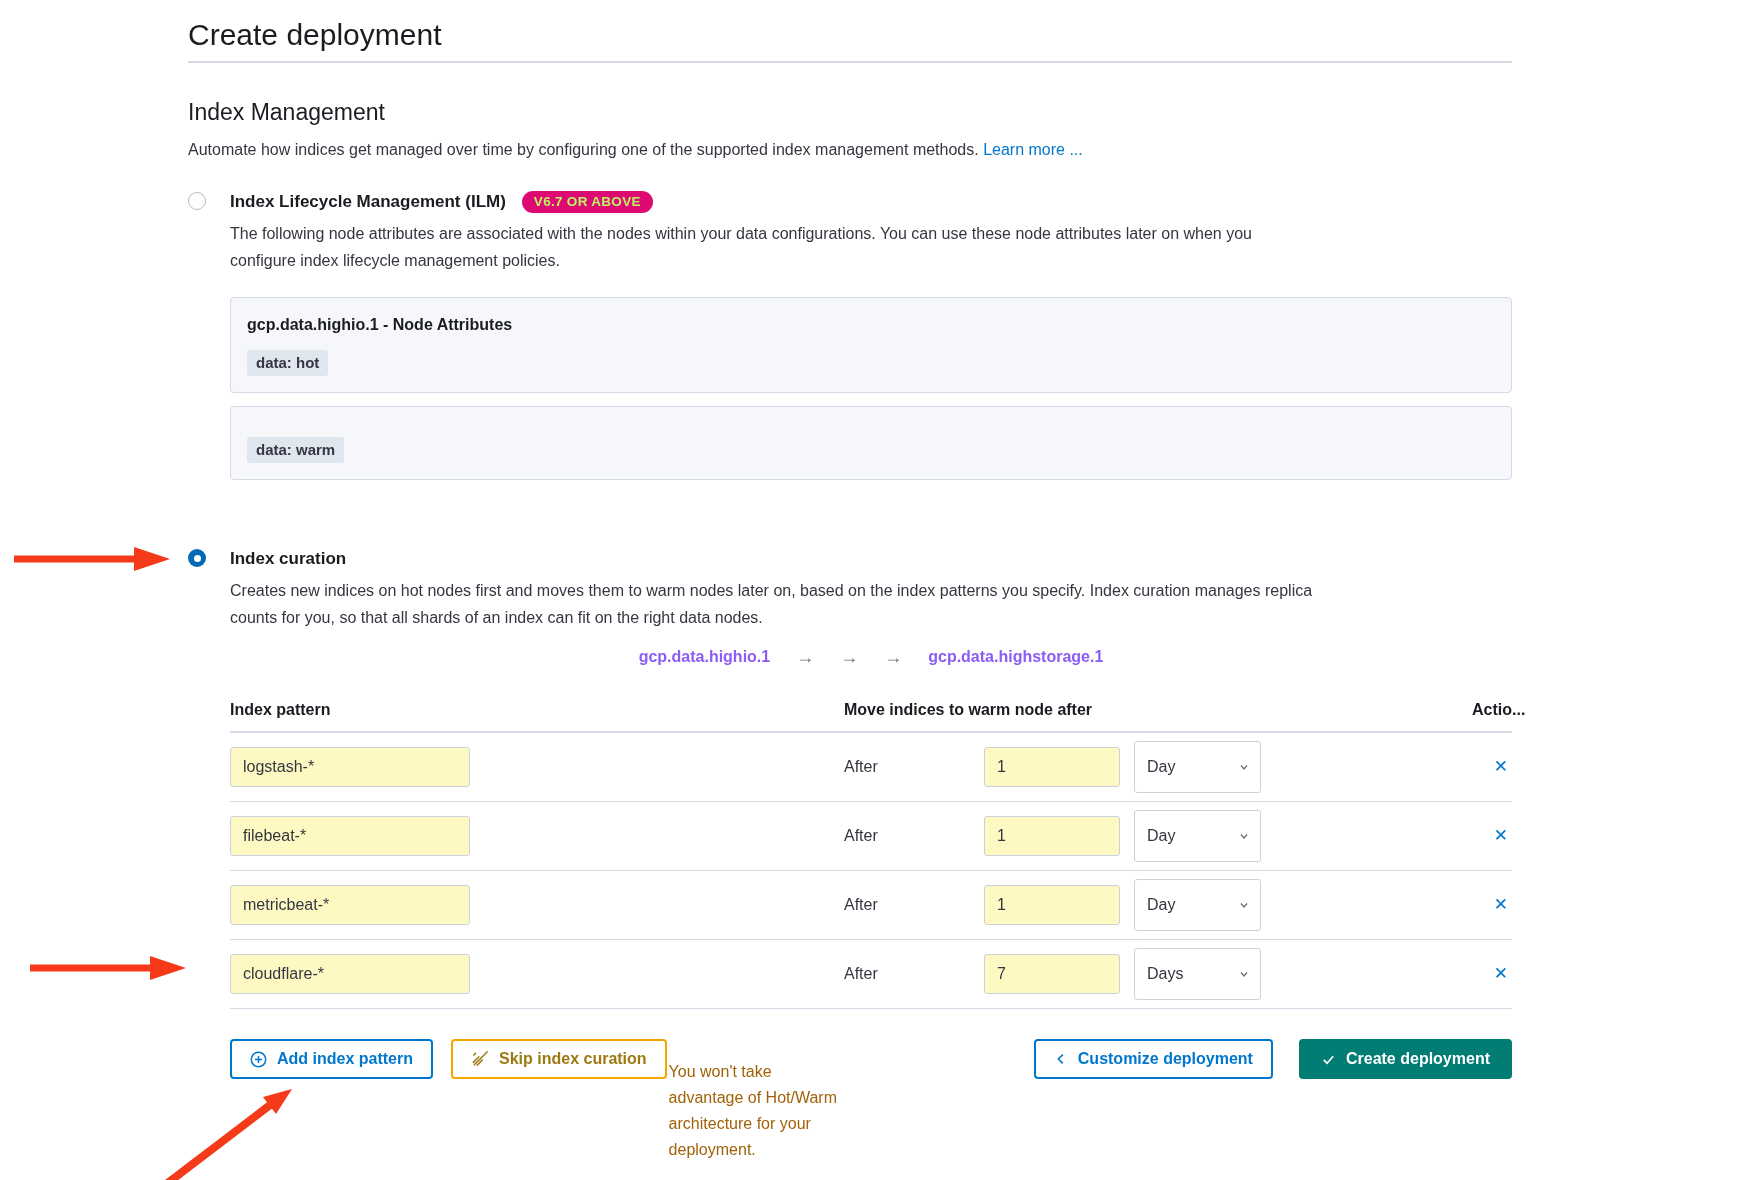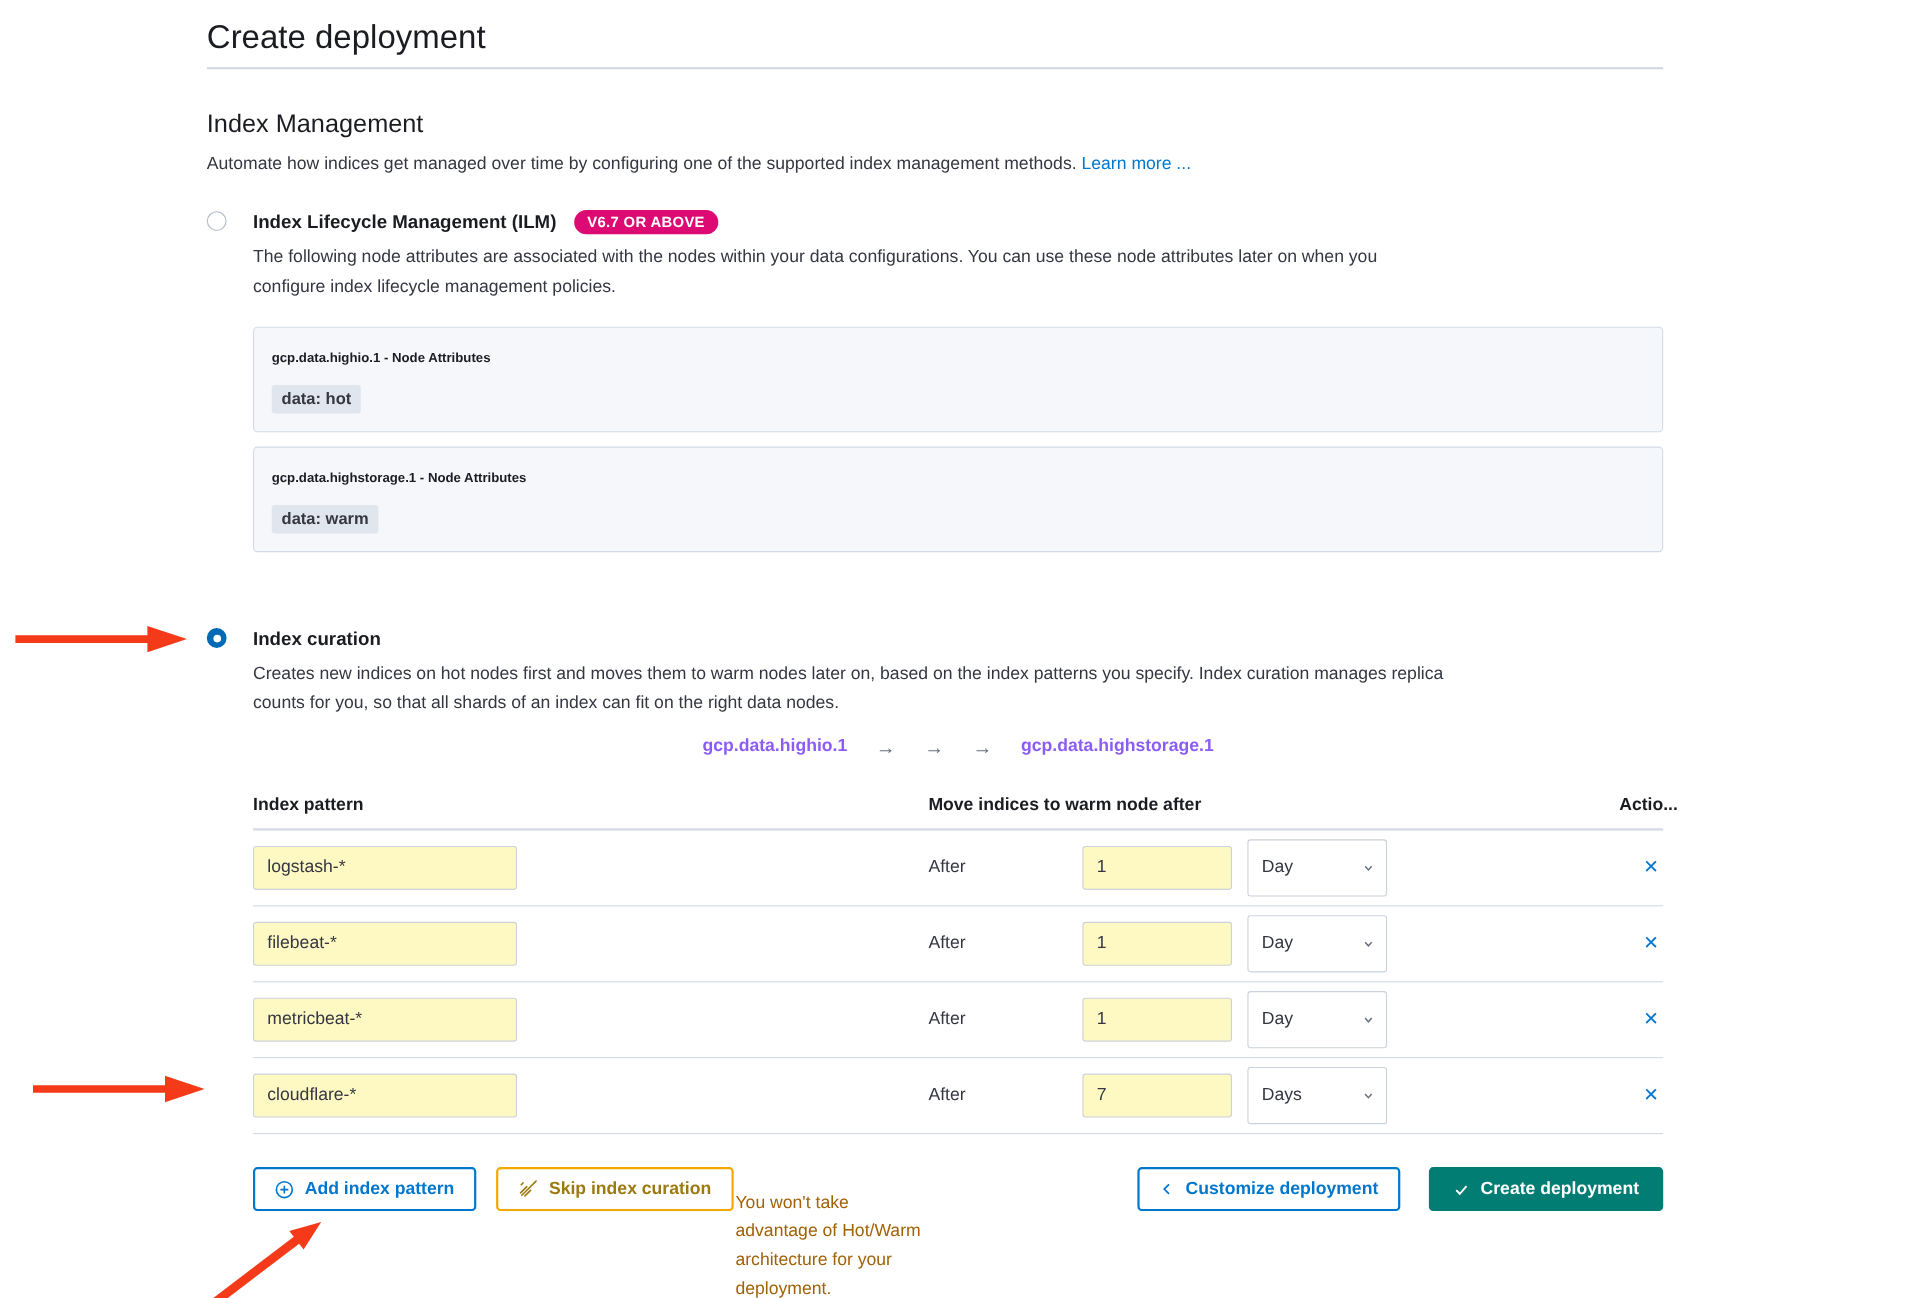--- a/index.html
+++ b/index.html
@@ -17,27 +17,27 @@
   .option{display:flex;margin-top:26px;position:relative;}
   .option-curation{margin-top:66px;}
   .radio{width:18px;height:18px;border-radius:50%;border:1px solid #B4BCC9;background:#fff;
          margin-top:3px;flex:none;cursor:pointer;box-sizing:border-box;position:relative;}
   .radio-checked{border:none;background:#006BB4;}
   .radio-checked::after{content:"";position:absolute;left:5.5px;top:5.5px;width:7px;height:7px;
          border-radius:50%;background:#fff;}
   .option-body{margin-left:24px;flex:1;min-width:0;}
   .option-head{display:flex;align-items:center;gap:16px;}
   .option-title{font-size:17px;font-weight:700;color:#1a1c21;line-height:25px;}
-  .badge-pink{background:#DD0A73;color:#ffffff;font-size:13.5px;font-weight:700;letter-spacing:.3px;
+  .badge-pink{background:#DD0A73;color:#bef264;font-size:13.5px;font-weight:700;letter-spacing:.3px;
          padding:2px 12px 3px 12px;border-radius:12px;line-height:17px;}
   .desc{margin:6px 0 0 0;font-size:16px;line-height:27px;max-width:1090px;}
 
   .panel{background:#F5F7FA;border:1px solid #D3DAE6;border-radius:4px;padding:16px;margin-top:23px;}
   .panel + .panel{margin-top:13px;}
-  .panel-title{font-size:12px;font-weight:700;color:#1a1c21;line-height:22px;}
+  .panel-title{font-size:16px;font-weight:700;color:#1a1c21;line-height:22px;}
   .badge-gray{display:inline-block;margin-top:14px;background:#E0E6EE;color:#343741;font-weight:700;
          font-size:15px;line-height:20px;padding:3px 9px;border-radius:3px;}
 
   .flow{margin-top:17px;display:flex;justify-content:center;align-items:center;gap:26px;}
   .flow-node{font-size:16px;font-weight:700;color:#8b5cf6;}
   .flow-arrow{color:#69707D;font-size:18px;line-height:18px;}
 
   .itable{margin-top:33px;}
   .trow{display:grid;grid-template-columns:614px 140px 150px 127px 1fr 40px;align-items:center;}
   .thead{align-items:end;padding-bottom:10px;border-bottom:2px solid #D3DAE6;}
@@ -95,21 +95,20 @@
           <span class="option-title">Index Lifecycle Management (ILM)</span>
           <span class="badge-pink">V6.7 OR ABOVE</span>
         </div>
         <p class="desc">The following node attributes are associated with the nodes within your data configurations. You can use these node attributes later on when you configure index lifecycle management policies.</p>
 
         <div class="panel">
           <div class="panel-title">gcp.data.highio.1 - Node Attributes</div>
           <span class="badge-gray">data: hot</span>
         </div>
         <div class="panel">
-          <div class="panel-title">gcp.data.highstorage.1 - Node Attributes</div>
           <span class="badge-gray">data: warm</span>
         </div>
       </div>
     </div>
 
     <div class="option option-curation">
       <svg class="ann ann-radio" width="158" height="28" viewBox="0 0 158 28">
         <line x1="2" y1="14" x2="126" y2="14" stroke="#F43A19" stroke-width="7"></line>
         <polygon points="158,14 122,2 122,26" fill="#F43A19"></polygon>
       </svg>

